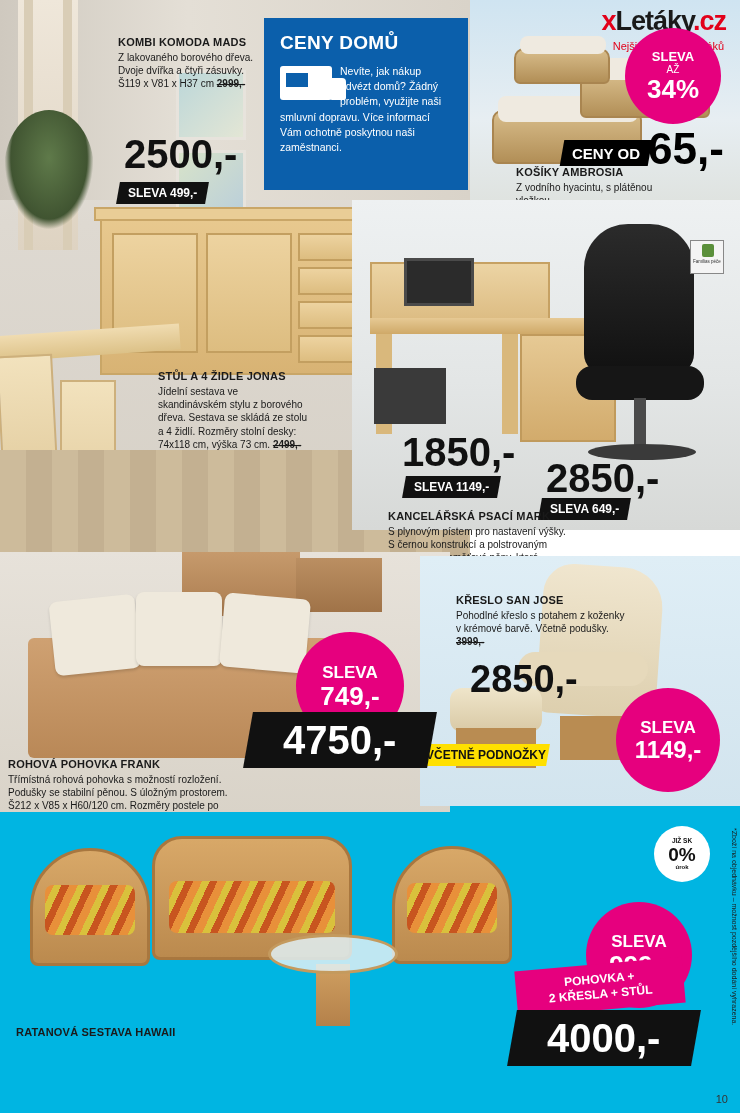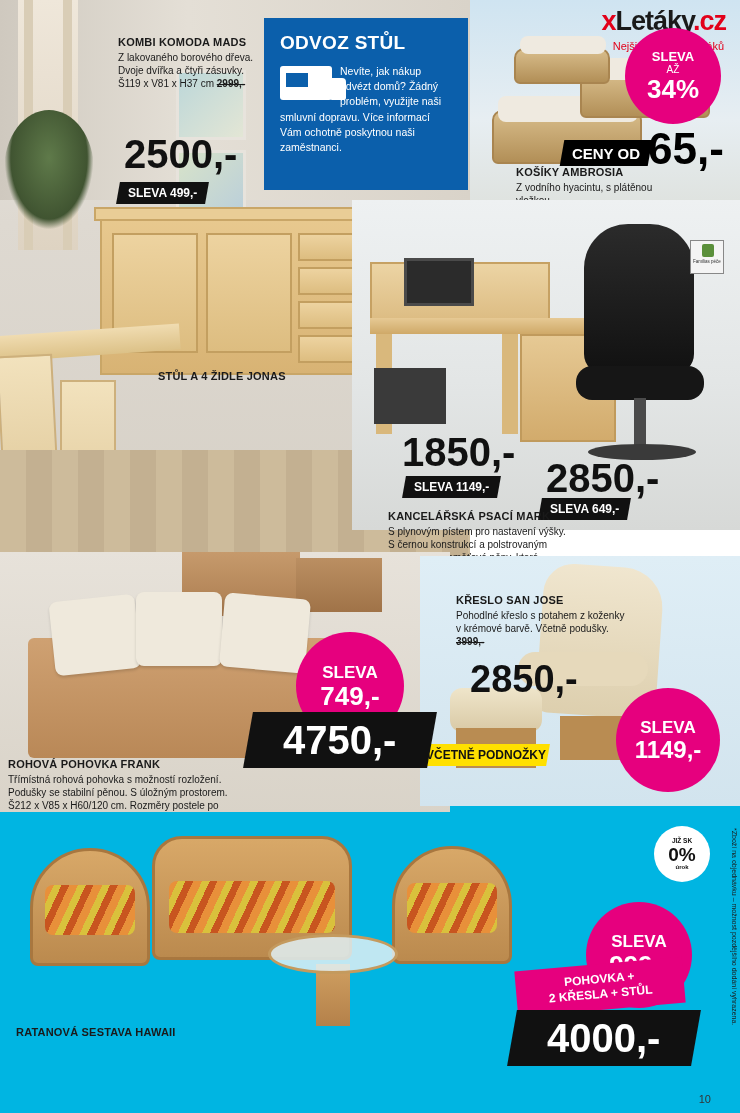--- a/index.html
+++ b/index.html
@@ -364,21 +364,21 @@
     font-weight:bold; line-height:1;
   }
   #nula-procent .t{font-size:6.5px;}
   #nula-procent .n{font-size:19px;}
   #nula-procent .u{font-size:6px;}
 
   #sidenote {
     position:absolute; right:2px; top:828px; width:16px; height:250px;
     writing-mode: vertical-rl; font-size:7px; color:#1a1a1a;
   }
-  #pageno { position:absolute; right:29px; bottom:8px; font-size:11px; color:#333; }
+  #pageno { position:absolute; right:12px; bottom:8px; font-size:11px; color:#333; }
 </style>
 </head>
 <body>
 
 <div id="top-photo">
   <div class="wallpanel"></div>
   <div class="ladder"></div>
   <div class="plant"></div>
   <div class="art1"></div>
   <div class="art2"></div>
@@ -407,21 +407,21 @@
 </div>
 
 <div id="logo-zone">
   <div id="logo">
     <span class="red">x</span><span>Letáky</span><span class="cz">.cz</span>
   </div>
   <div id="logo-sub">Nejširší nabídka letáků</div>
 </div>
 
 <div id="odvoz">
-  <div class="title">ODVOZ STŮL</div>
+  <div class="title">CENY DOMŮ</div>
   <div class="truck">
       <div class="cab"></div>
     </div>
   <div class="body">Nevíte, jak nákup odvézt domů? Žádný problém, využijte naši smluvní dopravu. Více informací Vám ochotně poskytnou naši zaměstnanci.</div>
 </div>
 
 <div class="circle-pink" id="sleva34">
   <div class="l1">SLEVA</div>
   <div class="l2">AŽ</div>
   <div class="l3">34%</div>
@@ -463,20 +463,21 @@
   <div class="chair-back"></div>
   <div class="chair-seat"></div>
   <div class="chair-pole"></div>
   <div class="chair-base"></div>
 </div>
 
 <div id="fsc"><span>Familias péče</span></div>
 
 <div class="txt" style="left:158px; top:370px; width:150px;">
   <h3>STŮL A 4 ŽIDLE JONAS</h3>
+  <p><span>Jídelní sestava ve skandinávském stylu z borového dřeva. Sestava se skládá ze stolu a 4 židlí. Rozměry stolní desky: 74x118 cm, výška 73 cm.</span> <span class="strike blk">2499,-</span></p>
 </div>
 
 <div class="price-big" style="left:402px; top:432px; font-size:40px;">1850,-</div>
 <div class="tag-black" style="left:404px; top:476px;"><span>SLEVA 1149,-</span></div>
 
 <div class="price-big" style="left:546px; top:458px; font-size:40px;">2850,-</div>
 <div class="tag-black" style="left:540px; top:498px;"><span>SLEVA 649,-</span></div>
 
 <div class="txt" style="left:388px; top:510px; width:186px;">
   <h3>KANCELÁŘSKÁ PSACÍ MARK</h3>

